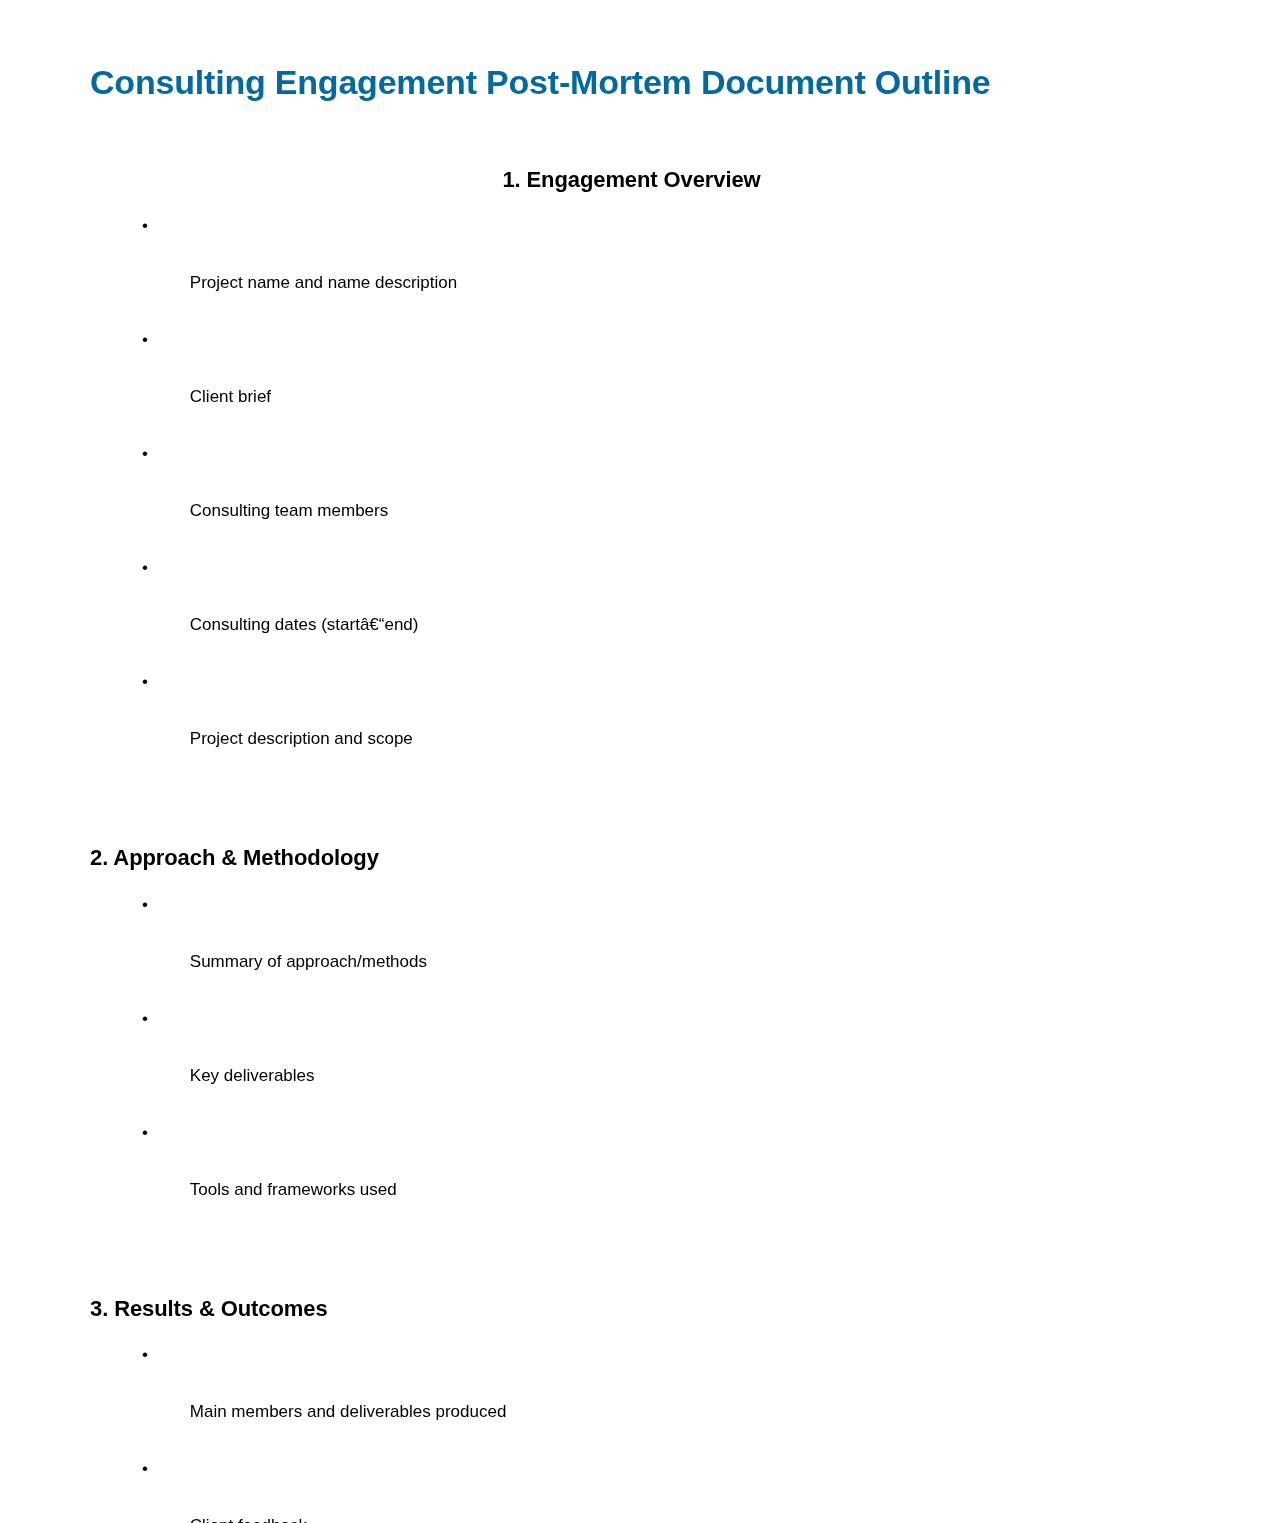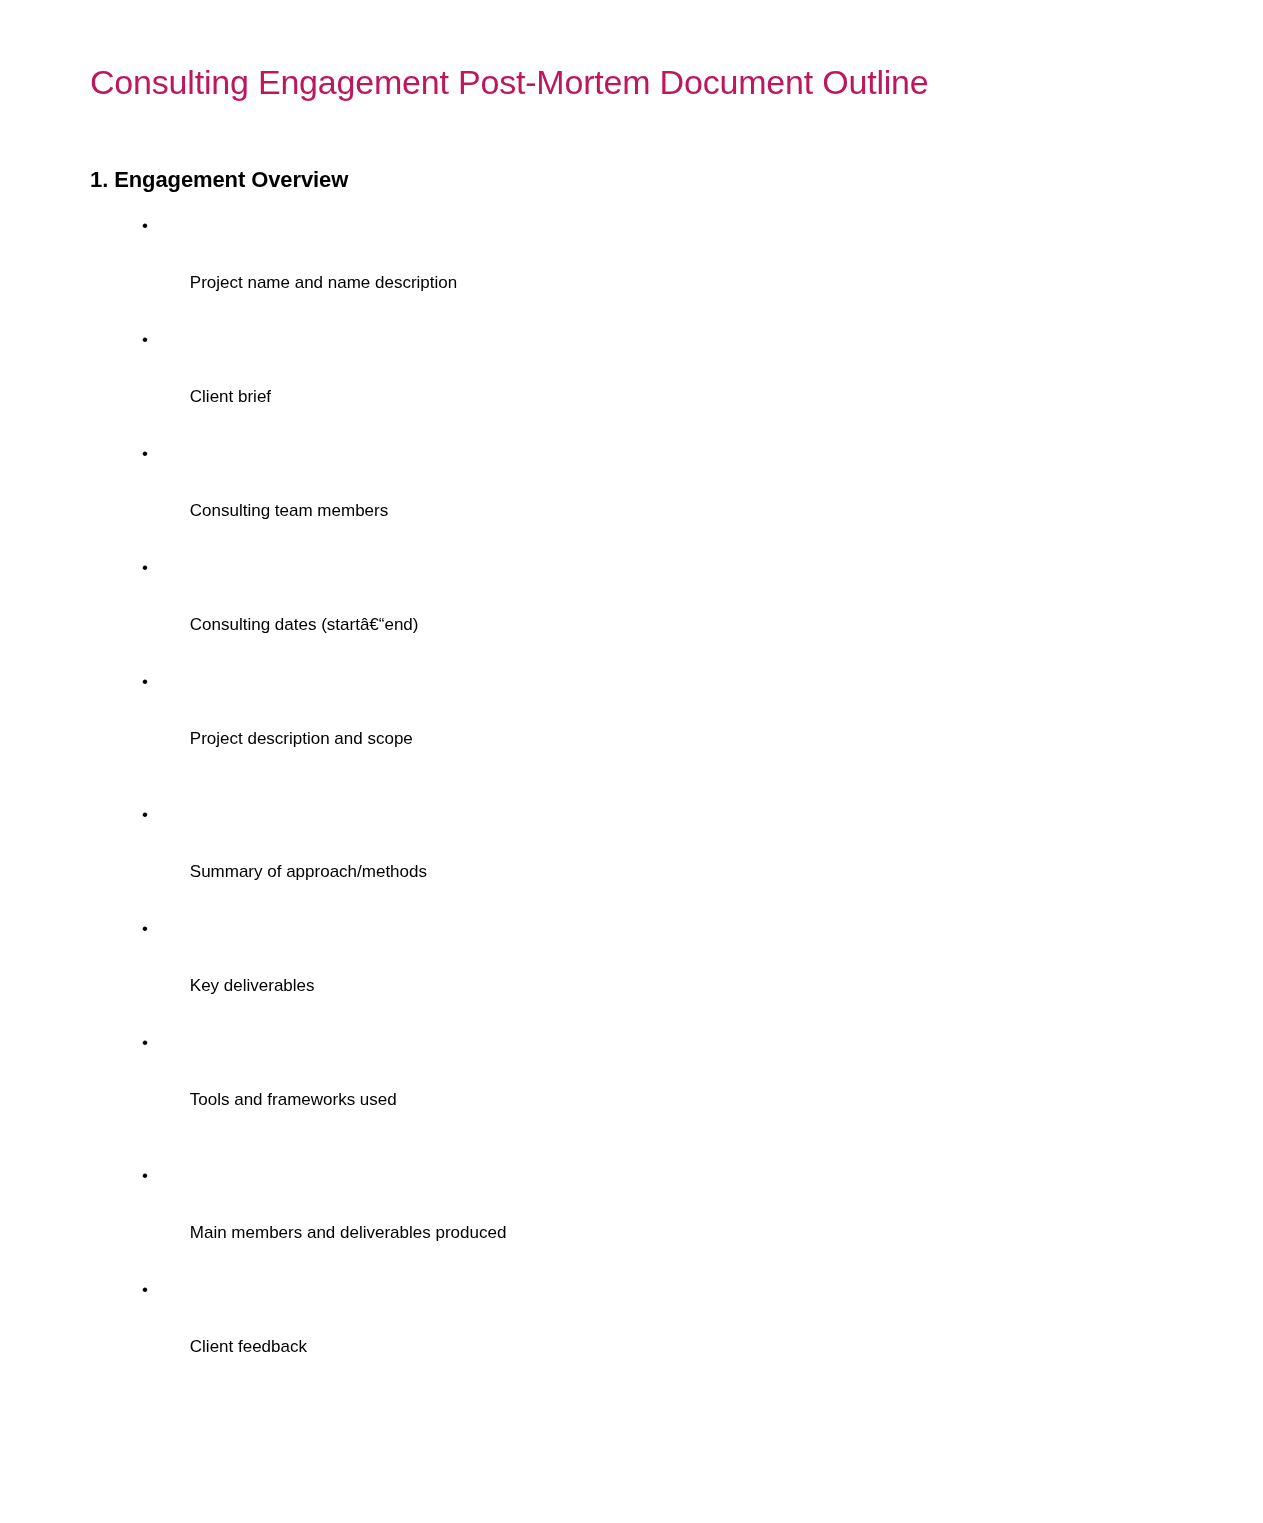--- a/index.html
+++ b/index.html
@@ -17,40 +17,40 @@
   }
   .page {
     box-sizing: border-box;
     width: 1263px;
     min-height: 1523px;
     background: #ffffff;
     padding: 0 90px;
   }
   .doc-title {
     font-size: 34px;
-    font-weight: normal;
+    font-weight: bold;
     line-height: 1.2;
     letter-spacing: -0.2px;
     margin: 0;
     padding-top: 62px;
-    color: #be185d;
+    color: #0369a1;
   }
   .section {
     margin: 0;
     padding: 0;
   }
   .section-heading {
     font-size: 22px;
     font-weight: bold;
     line-height: 1.25;
     letter-spacing: -0.1px;
     margin: 0;
     color: #000000;
   }
-  .section-1 .section-heading { padding-top: 63px; }
+  .section-1 .section-heading { padding-top: 63px; text-align: center; }
   .section-2 .section-heading,
   .section-3 .section-heading,
   .section-4 .section-heading,
   .section-5 .section-heading,
   .section-6 .section-heading { padding-top: 62px; }
 
   ul.bullet-list {
     list-style: none;
     margin: 0;
     padding: 0;
@@ -100,37 +100,39 @@
         <span>Consulting dates (startâ€“end)</span>
       </li>
       <li>
         <span class="bullet-marker">•</span>
         <span>Project description and scope</span>
       </li>
     </ul>
   </div>
 
   <div class="section section-2">
+    <h2 class="section-heading">2. Approach &amp; Methodology</h2>
     <ul class="bullet-list">
       <li>
         <span class="bullet-marker">•</span>
         <span>Summary of approach/methods</span>
       </li>
       <li>
         <span class="bullet-marker">•</span>
         <span>Key deliverables</span>
       </li>
       <li>
         <span class="bullet-marker">•</span>
         <span>Tools and frameworks used</span>
       </li>
     </ul>
   </div>
 
   <div class="section section-3">
+    <h2 class="section-heading">3. Results &amp; Outcomes</h2>
     <ul class="bullet-list">
       <li>
         <span class="bullet-marker">•</span>
         <span>Main members and deliverables produced</span>
       </li>
       <li>
         <span class="bullet-marker">•</span>
         <span>Client feedback</span>
       </li>
 

